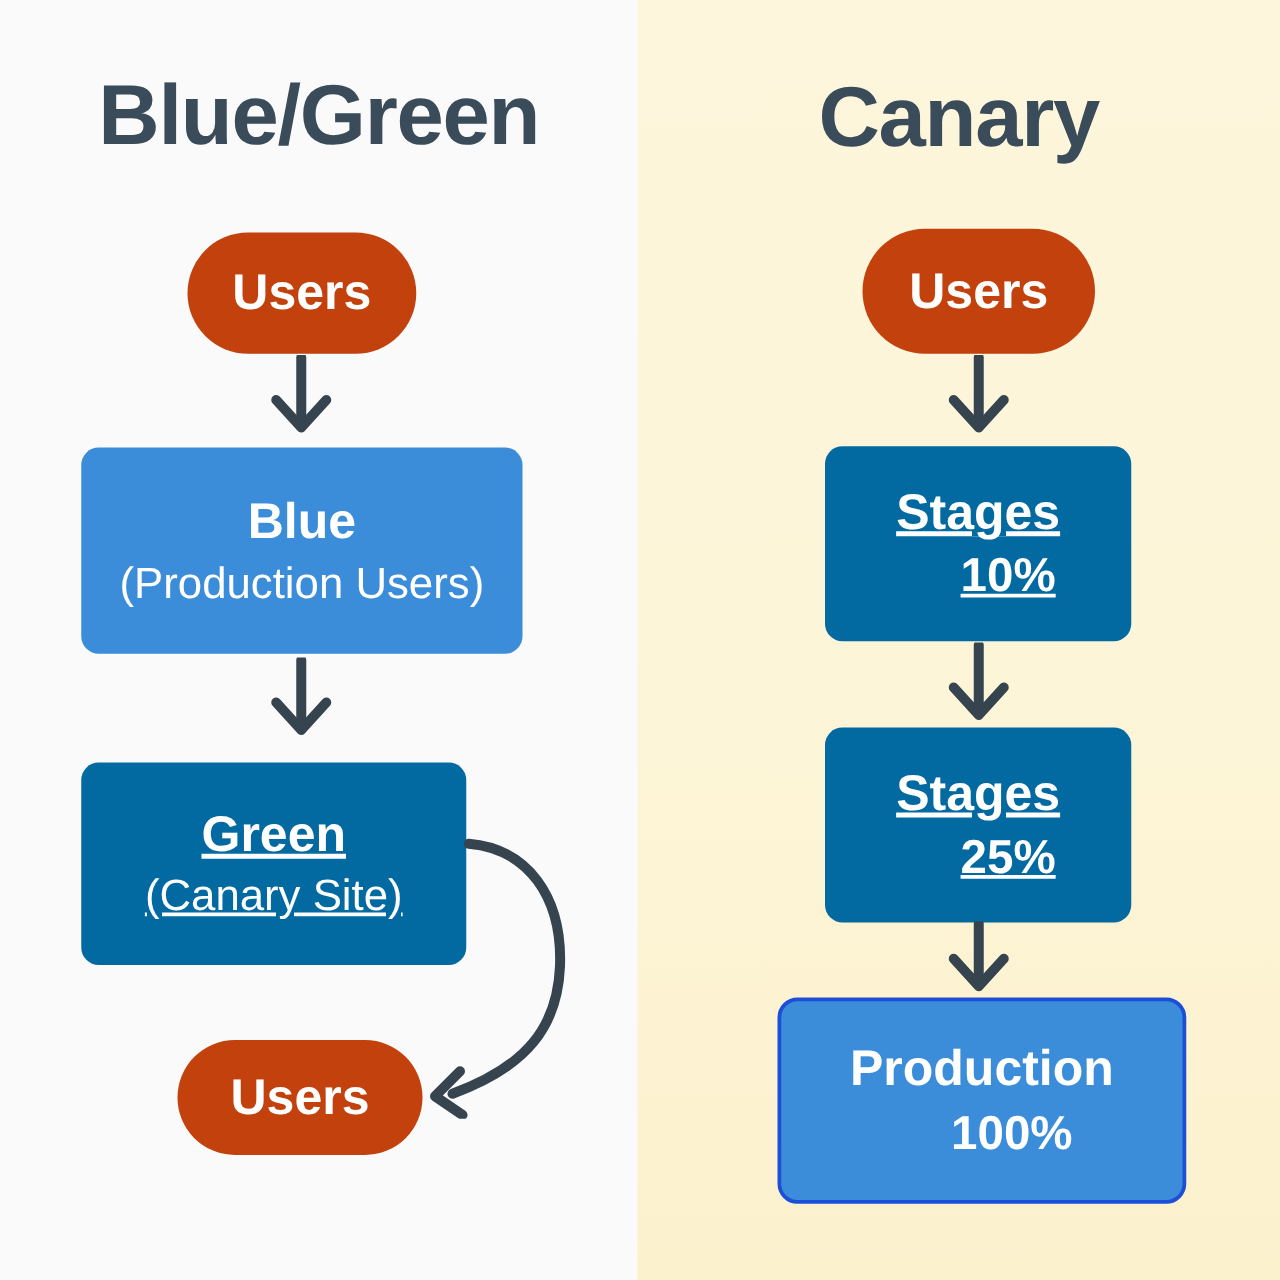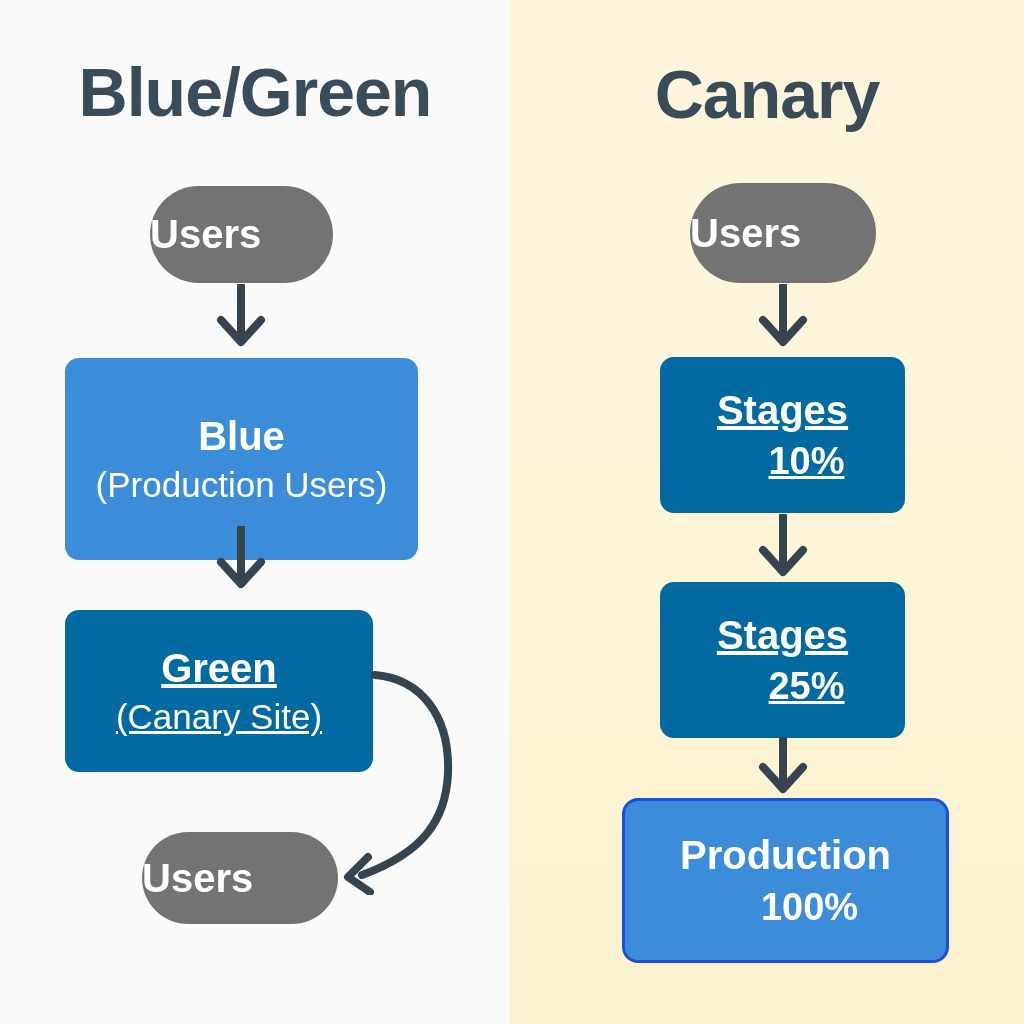--- a/index.html
+++ b/index.html
@@ -14,22 +14,22 @@
   .panel.right{left:510px;width:514px;
     background:linear-gradient(180deg,#fdf6dc 0%,#fdf5d8 55%,#fcf1cd 100%);}
   .title{
     position:absolute;margin:0;text-align:center;
     font-size:68px;font-weight:700;letter-spacing:-1px;
     color:#3a4c5a;line-height:1;
   }
   .title.left-t{left:0;width:510px;top:58px;}
   .title.right-t{left:510px;width:514px;top:60px;}
   .pill{
-    position:absolute;background:#737373;border-radius:60px;
-    display:flex;align-items:center;
+    position:absolute;background:#c2410c;border-radius:60px;
+    display:flex;align-items:center;justify-content:center;
     color:#ffffff;font-weight:700;font-size:40px;
   }
   .box{
     position:absolute;border-radius:14px;
     display:flex;flex-direction:column;align-items:center;justify-content:center;
     color:#ffffff;text-align:center;line-height:1.32;
   }
   .box .l1{font-size:40px;font-weight:700;}
   .box .l2{font-size:35px;font-weight:400;}
   .box.emph .l2{font-size:38px;font-weight:700;margin-left:48px;}
@@ -51,21 +51,21 @@
 
   <div class="pill" style="left:150px;top:186px;width:183px;height:97px;">
     <span>Users</span>
   </div>
 
   <svg class="arrow" style="left:213px;top:284px;" width="56" height="68" viewBox="0 0 56 68">
     <line x1="28" y1="2" x2="28" y2="54" stroke="#35444e" stroke-width="8" stroke-linecap="round"></line>
     <polyline points="8,36 28,58 48,36" fill="none" stroke="#35444e" stroke-width="8" stroke-linecap="round" stroke-linejoin="round"></polyline>
   </svg>
 
-  <div class="box blue" style="left:65px;top:358px;width:353px;height:202px;">
+  <div class="box blue" style="left:65px;top:358px;width:353px;height:165px;">
     <div class="l1">Blue</div>
     <div class="l2">(Production Users)</div>
   </div>
 
   <svg class="arrow" style="left:213px;top:526px;" width="56" height="68" viewBox="0 0 56 68">
     <line x1="28" y1="2" x2="28" y2="54" stroke="#35444e" stroke-width="8" stroke-linecap="round"></line>
     <polyline points="8,36 28,58 48,36" fill="none" stroke="#35444e" stroke-width="8" stroke-linecap="round" stroke-linejoin="round"></polyline>
   </svg>
 
   <div class="box green" style="left:65px;top:610px;width:308px;height:162px;">

